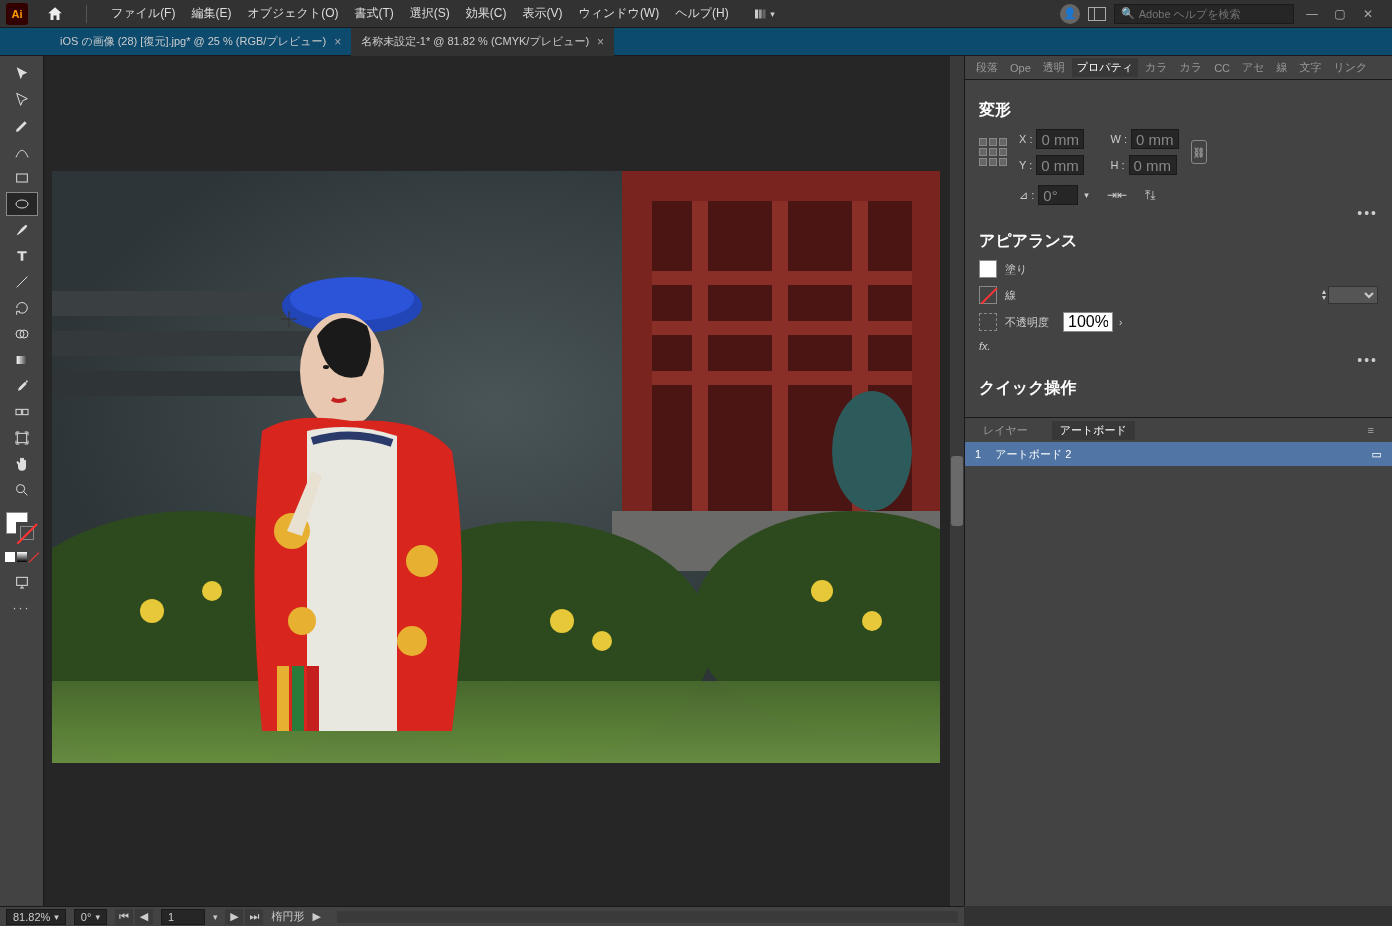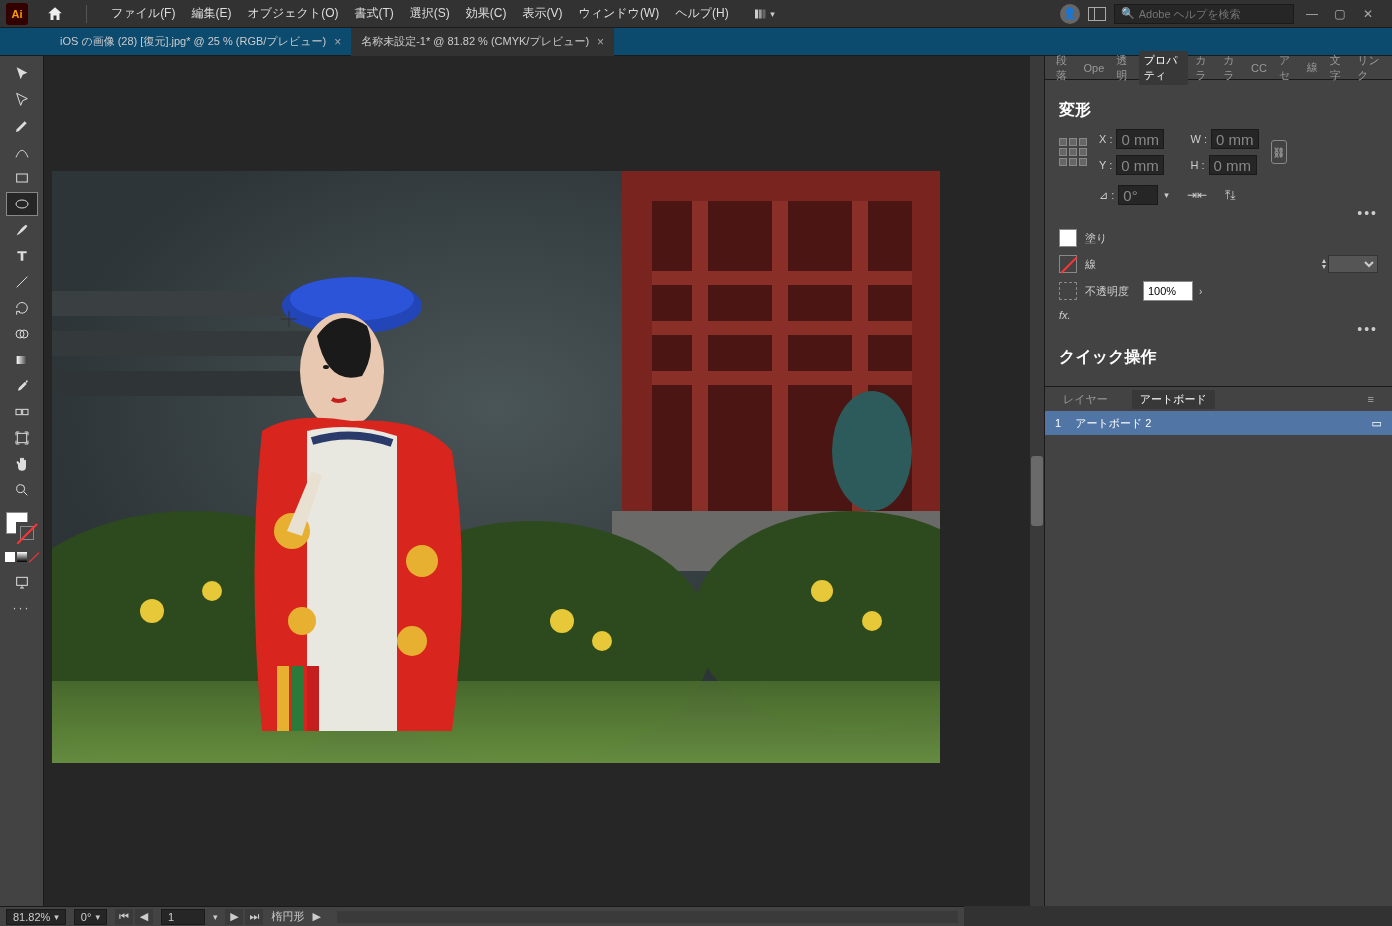--- a/index.html
+++ b/index.html
@@ -24,37 +24,37 @@
 .swatches { margin-top:8px; width:32px; height:32px; position:relative;}
 .swatch-fill { position:absolute; top:0; left:0; width:22px; height:22px; background:#fff; border:1px solid #888;}
 .swatch-stroke { position:absolute; bottom:0; right:0; width:22px; height:22px; background:#434343; }
 .swatch-stroke::before { content:""; position:absolute; inset:4px; background:#434343; border:1px solid #888;}
 .swatch-stroke::after { content:""; position:absolute; width:28px; height:1.5px; background:#f33; top:50%; left:-3px; transform:rotate(-45deg);}
 .canvas-area { flex:1; background:#262626; position:relative; overflow:hidden;}
 .canvas-img { position:absolute; top:115px; left:8px; width:888px; height:592px; }
 .scrollbar-v { position:absolute; right:0; top:0; width:14px; height:100%; background:#3a3a3a;}
 .scrollbar-v .thumb { position:absolute; top:400px; width:12px; left:1px; height:70px; background:#6a6a6a; border-radius:3px;}
 .cursor-plus { position:absolute; top:254px; left:236px; color:#222; font-size:16px; pointer-events:none; }
-.right-panels { width:348px; background:#434343; display:flex; flex-direction:column; border-left:1px solid #1a1a1a;}
+.right-panels { width:428px; background:#434343; display:flex; flex-direction:column; border-left:1px solid #1a1a1a;}
 .panel-tabs { height:24px; display:flex; align-items:center; gap:2px; padding:0 6px; font-size:11px; border-bottom:1px solid #1a1a1a;}
 .panel-tabs span { padding:2px 5px; color:#999; cursor:pointer;}
 .panel-tabs span.active { color:#fff; background:#383838;}
 .props { padding:10px 14px; font-size:11px; color:#ccc; overflow:auto;}
 .props .sect { font-weight:600; margin:10px 0 8px; font-size:16px; color:#fff;}
 .num-field { display:flex; align-items:center; gap:4px; font-size:11px;}
 .num-field input { width:48px; height:20px; background:#262626; border:1px solid #1a1a1a; color:#888; font-size:15px; padding:0 4px;}
 .ref-grid { width:28px; height:28px; display:grid; grid-template-columns:repeat(3,1fr); grid-template-rows:repeat(3,1fr); gap:2px;}
 .ref-grid span { background:#666; border:1px solid #888; }
 .appearance-row { display:flex; align-items:center; gap:8px; margin:8px 0;}
 .swatch-small { width:18px; height:18px; border:1px solid #888;}
 .swatch-small.fill { background:#fff; }
 .swatch-small.stroke { background:#434343; position:relative;}
 .swatch-small.stroke::after { content:""; position:absolute; width:22px; height:1.5px; background:#f33; top:50%; left:-2px; transform:rotate(-45deg);}
 .opacity-field { display:flex; align-items:center; gap:6px;}
-.opacity-field input { width:50px; height:20px; background:#fff; border:1px solid #888; color:#000; font-size:11px; padding:0 4px;}
+.opacity-field input { width:50px; height:20px; background:#fff; border:1px solid #888; color:#000; font-size:16px; padding:0 4px;}
 .more { text-align:right; color:#ccc; cursor:pointer; font-size:14px; letter-spacing:2px;}
 .artboard-panel { border-top:1px solid #1a1a1a; flex:1; display:flex; flex-direction:column;}
 .artboard-tabs { height:24px; display:flex; align-items:center; gap:16px; padding:0 10px; font-size:11px;}
 .artboard-tabs span { padding:2px 8px; color:#999; cursor:pointer;}
 .artboard-tabs span.active { color:#fff; background:#383838;}
 .artboard-tabs .menu-icon { margin-left:auto; color:#aaa; cursor:pointer;}
 .artboard-row { height:24px; display:flex; align-items:center; background:#5176a6; color:#fff; padding:0 10px; gap:14px; font-size:11px; cursor:pointer;}
 .artboard-row .ab-icon { margin-left:auto; }
 .statusbar { height:20px; background:#434343; display:flex; align-items:center; padding:0 6px; gap:8px; font-size:11px; border-top:1px solid #1a1a1a; width:964px;}
 .statusbar .field { background:#262626; padding:1px 6px; border:1px solid #1a1a1a; display:flex; align-items:center; gap:4px;}
@@ -365,20 +365,21 @@
         <div class="num-field">
             <span>⊿ :</span>
             <input style="width: 40px;" value="0°">
             <span style="font-size:9px;margin-left:2px">▾</span>
           </div>
         <span style="font-size:12px">⇥⇤</span>
         <span style="font-size:12px">⤒⤓</span>
       </div>
       <div class="more">•••</div>
 
+      <div class="sect">アピアランス</div>
       <div class="appearance-row">
         <div class="swatch-small fill"></div>
         <span>塗り</span>
       </div>
       <div class="appearance-row">
         <div class="swatch-small stroke"></div>
         <span>線</span>
         <div style="margin-left:auto;display:flex;align-items:center;gap:2px">
           <span style="font-size:8px;line-height:6px;display:flex;flex-direction:column;">
               <span>▴</span>

